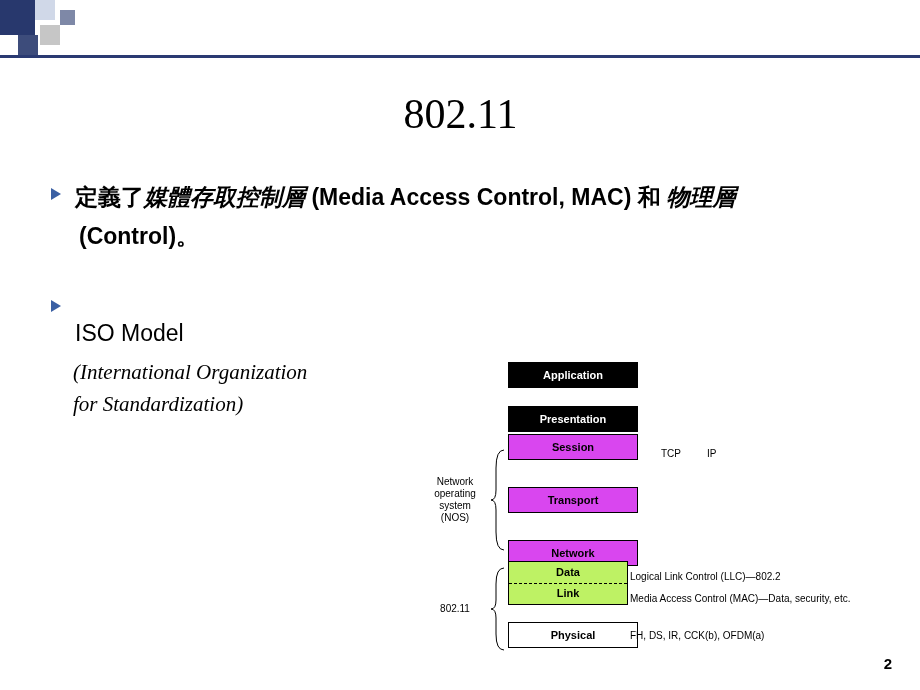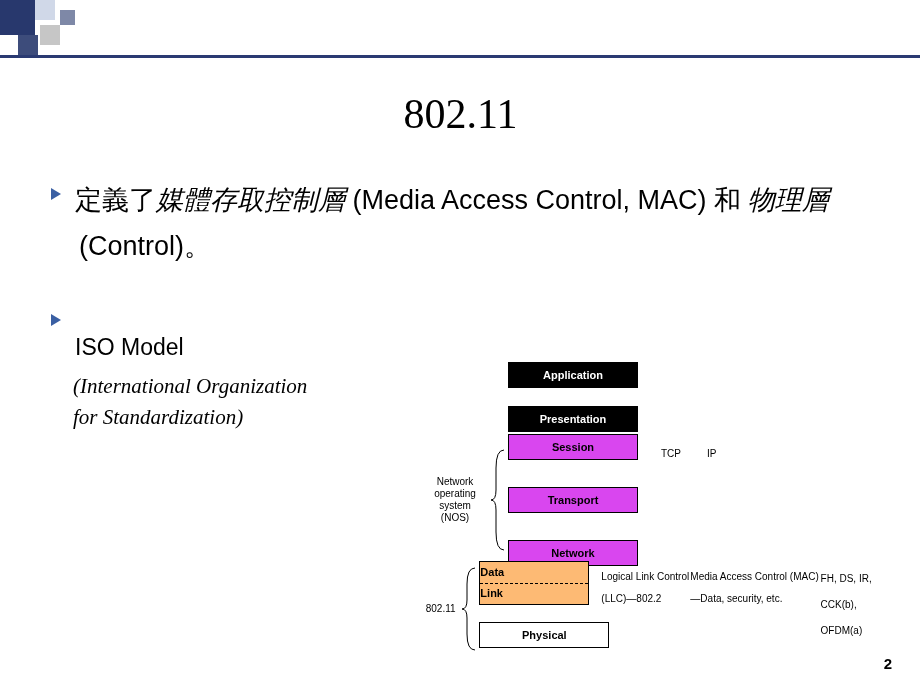--- a/index.html
+++ b/index.html
@@ -48,23 +48,24 @@
   }
   .arrow-bullet {
     width: 0; height: 0;
     border-top: 6px solid transparent;
     border-bottom: 6px solid transparent;
     border-left: 10px solid #3a5fa3;
     margin: 10px 14px 0 0;
     flex: 0 0 auto;
   }
   .b1 {
-    font-size: 27px;
+    font-size: 23px;
     line-height: 1.7;
     font-family: "Times New Roman", "PMingLiU", serif;
+    font-weight: bold;
   }
   .b1 .ital { font-style: italic; }
   .b2 {
     font-size: 23px;
     font-family: Arial, Helvetica, sans-serif;
     margin-top: 30px;
   }
   .sub {
     font-size: 21px;
     font-family: "Times New Roman", serif;
@@ -110,25 +111,25 @@
     align-self: stretch;
   }
   .brace svg { display:block; }
   .boxcol { width: 110px; }
   .rightlabel {
     padding-left: 12px;
     font-size: 10px;
   }
   .dl-split {
     border: 1px solid #000;
-    width: 110px;
+    width: 120px;
     height: 44px;
-    background:#fdba74;
+    background:#bef264;
     position: relative;
-    text-align:left;
+    text-align:center;
     font-weight:bold;
   }
   .dl-split .half { height:21px; line-height:21px; }
   .dl-split .dash {
     position:absolute; top:21px; left:0; width:100%; height:0;
     border-top:1px dashed #000;
   }
   .pagenum {
     position: absolute;
     bottom: 18px; right: 28px;
@@ -228,21 +229,21 @@
       </div>
       <div class="boxcol">
         <div class="dl-split">
           <div class="half">Data</div>
           <div class="dash"></div>
           <div class="half">Link</div>
         </div>
         <div class="spacer7"></div>
         <div class="dbox" style="background:#fff;">Physical</div>
       </div>
-      <div class="rightlabel" style="display:flex;flex-direction:row;height:86px;">
+      <div class="rightlabel" style="display:flex;flex-direction:column;height:86px;">
         <span style="height:22px;line-height:22px;">Logical Link Control (LLC)—802.2</span>
         <span style="height:22px;line-height:22px;">Media Access Control (MAC)—Data, security, etc.</span>
         <span style="height:13px;"></span>
         <span style="height:26px;line-height:26px;">FH, DS, IR, CCK(b), OFDM(a)</span>
       </div>
     </div>
 
   </div>
 
 </div>

